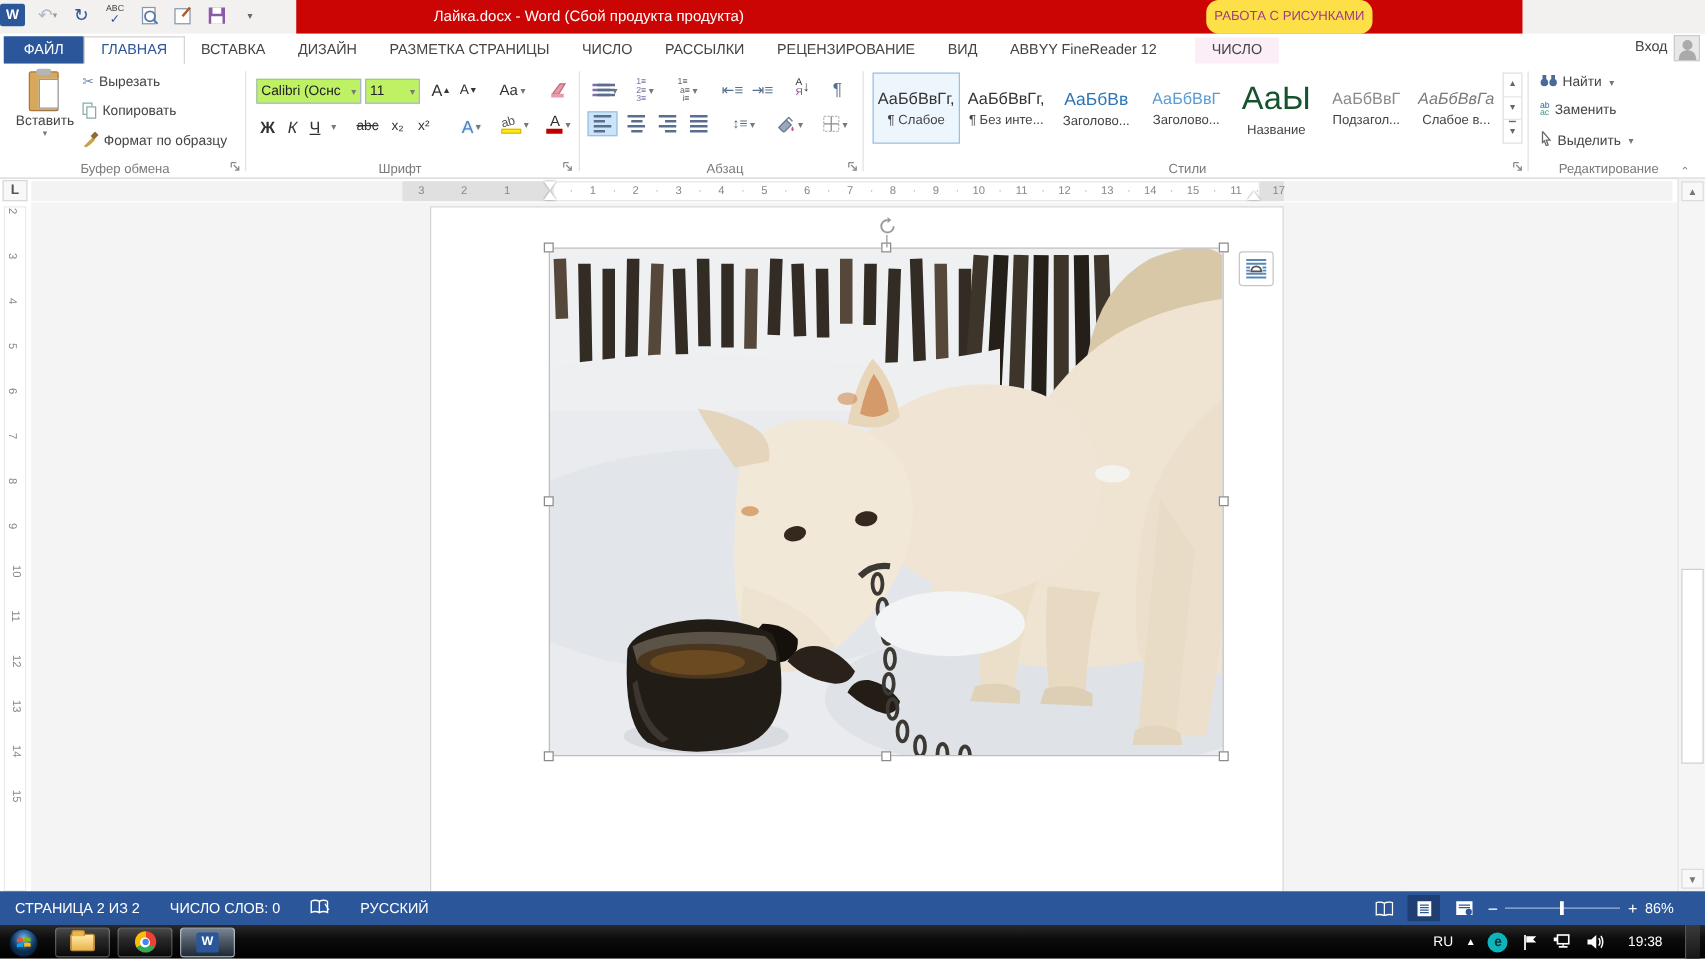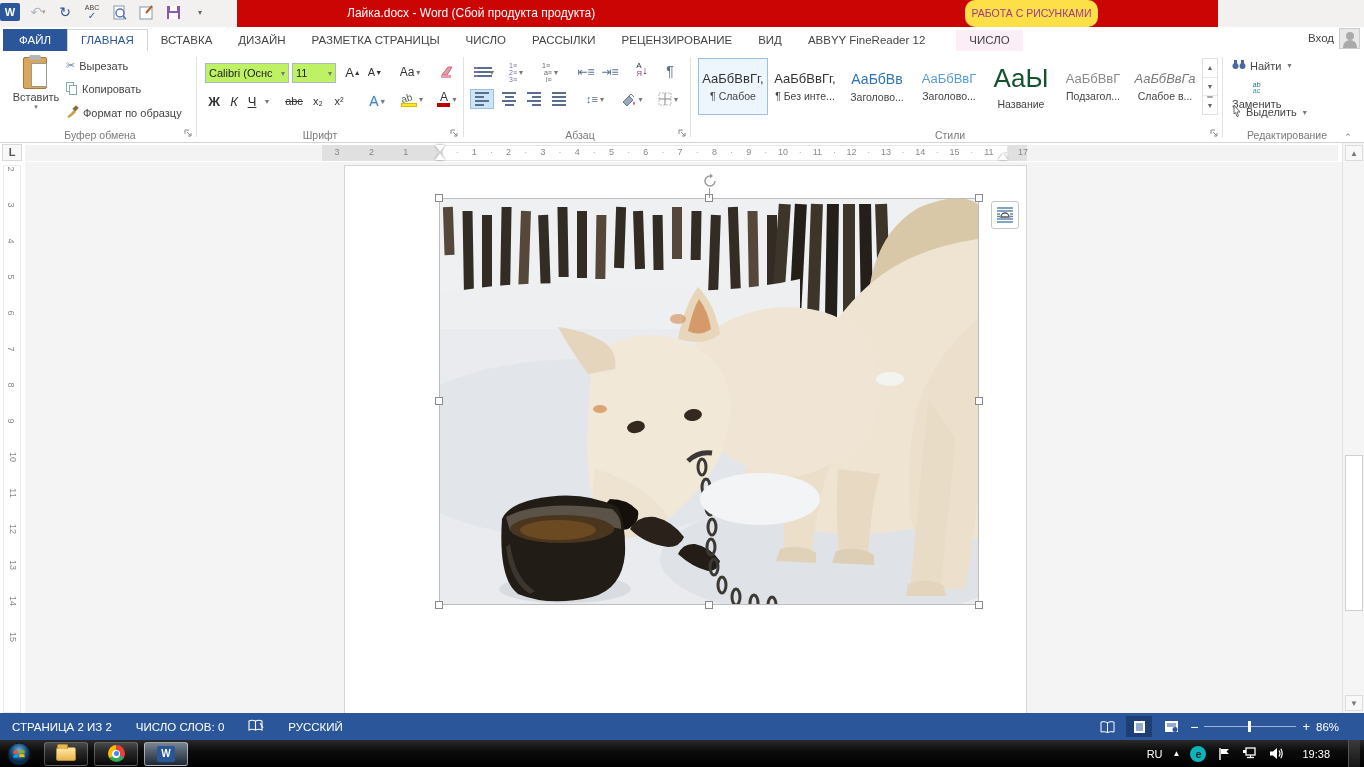--- a/index.html
+++ b/index.html
@@ -442,21 +442,21 @@
         <svg width="14" height="11" viewBox="0 0 14 11">
             <circle cx="3.5" cy="7" r="3" fill="#4a6a9a"></circle>
             <circle cx="10.5" cy="7" r="3" fill="#4a6a9a"></circle>
             <rect x="2" y="1" width="3" height="4" fill="#4a6a9a"></rect>
             <rect x="9" y="1" width="3" height="4" fill="#4a6a9a"></rect>
           </svg>
       </span>
       <span>Найти</span>
         <span class="dd8">▾</span>
     </div>
-    <div class="smallbtn" style="left:1232px; top:31px;flex-direction:column;">
+    <div class="smallbtn" style="left:1232px; top:31px;">
       <span style="font-size:7px;line-height:6px;color:#2b6a9a;">ab<br><span style="color:#3a9a8a;">ac</span></span>
       <span>Заменить</span>
     </div>
     <div class="smallbtn" style="left:1232px; top:54px;">
       <span>
         <svg width="10" height="12" viewBox="0 0 10 12">
             <path d="M2 0 L8 7 L5 7 L6.5 11 L5 11.6 L3.5 7.6 L2 9 Z" fill="#fff" stroke="#666"></path>
           </svg>
       </span>
       <span>Выделить</span>

